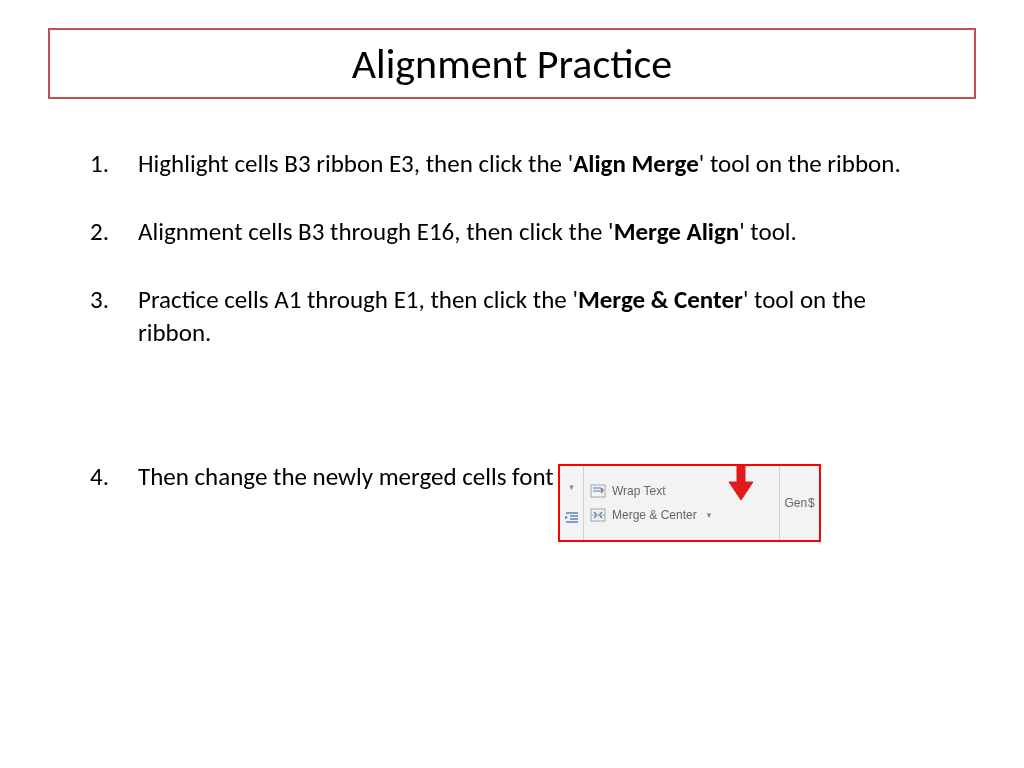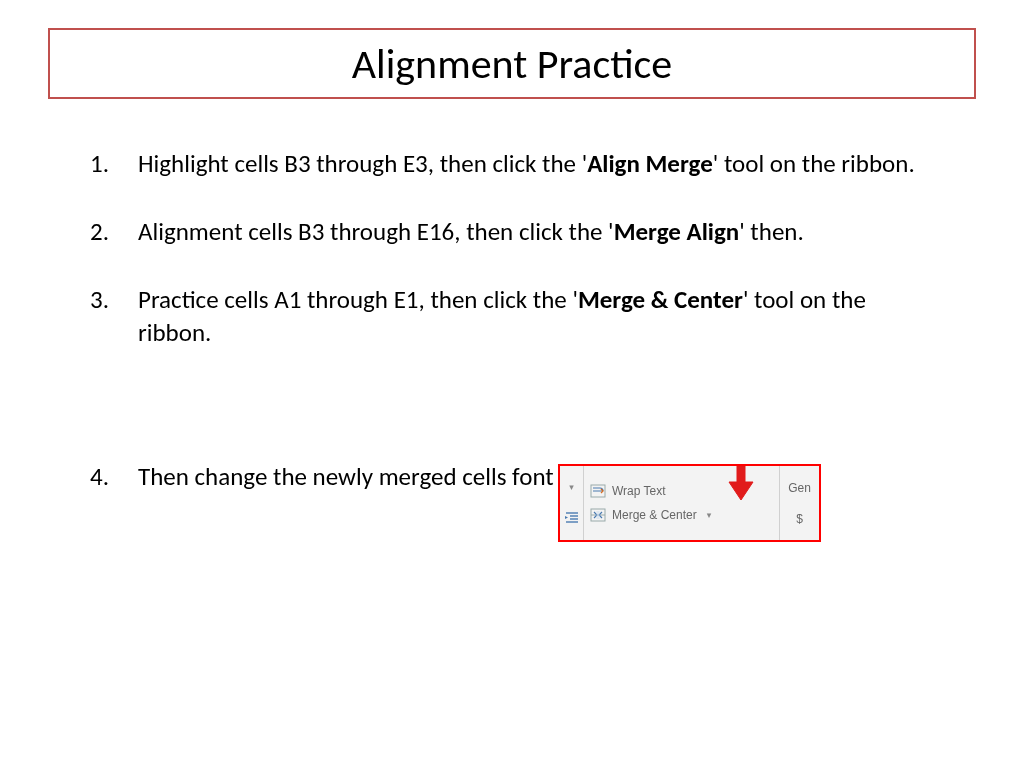--- a/index.html
+++ b/index.html
@@ -83,21 +83,21 @@
     }
     .row {
       display: flex;
       align-items: center;
       gap: 6px;
     }
     .col-right {
       width: 40px;
       border-left: 1px solid #d0d0d0;
       display: flex;
-      flex-direction: column;
+      flex-direction: row;
       justify-content: space-around;
       align-items: center;
       padding: 6px 4px;
     }
     .mini-icon {
       width: 16px;
       height: 14px;
       display: inline-block;
     }
     .wrap-icon svg, .merge-icon svg, .indent-icon svg {
@@ -120,28 +120,28 @@
 <body>
 
 <div class="title-box">
   <h1>Alignment Practice</h1>
 </div>
 
 <div class="list">
   <div class="list-item">
     <div class="num">1.</div>
     <div class="text">
-      <span>Highlight cells B3 through E3, then click the '</span><span class="bold">Align Merge</span><span>' tool on the ribbon.</span>
+      <span>Highlight cells B3 ribbon E3, then click the '</span><span class="bold">Align Merge</span><span>' tool on the ribbon.</span>
     </div>
   </div>
 
   <div class="list-item">
     <div class="num">2.</div>
     <div class="text">
-      <span>Alignment cells B3 through E16, then click the '</span><span class="bold">Merge Align</span><span>' then.</span>
+      <span>Alignment cells B3 through E16, then click the '</span><span class="bold">Merge Align</span><span>' tool.</span>
     </div>
   </div>
 
   <div class="list-item">
     <div class="num">3.</div>
     <div class="text">
       <span>Practice cells A1 through E1, then click the '</span><span class="bold">Merge &amp; Center</span><span>' tool on the ribbon.</span>
     </div>
   </div>
 

